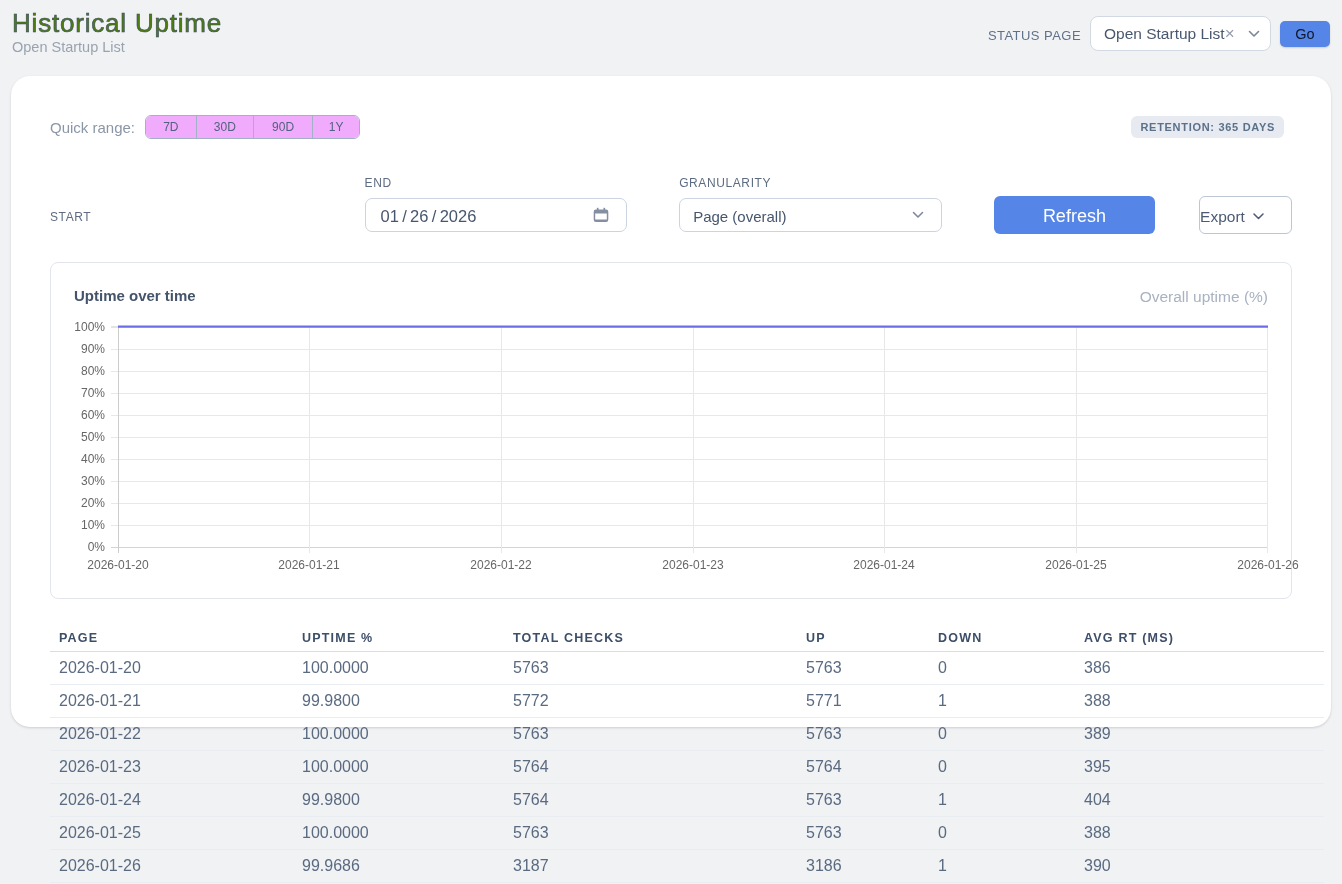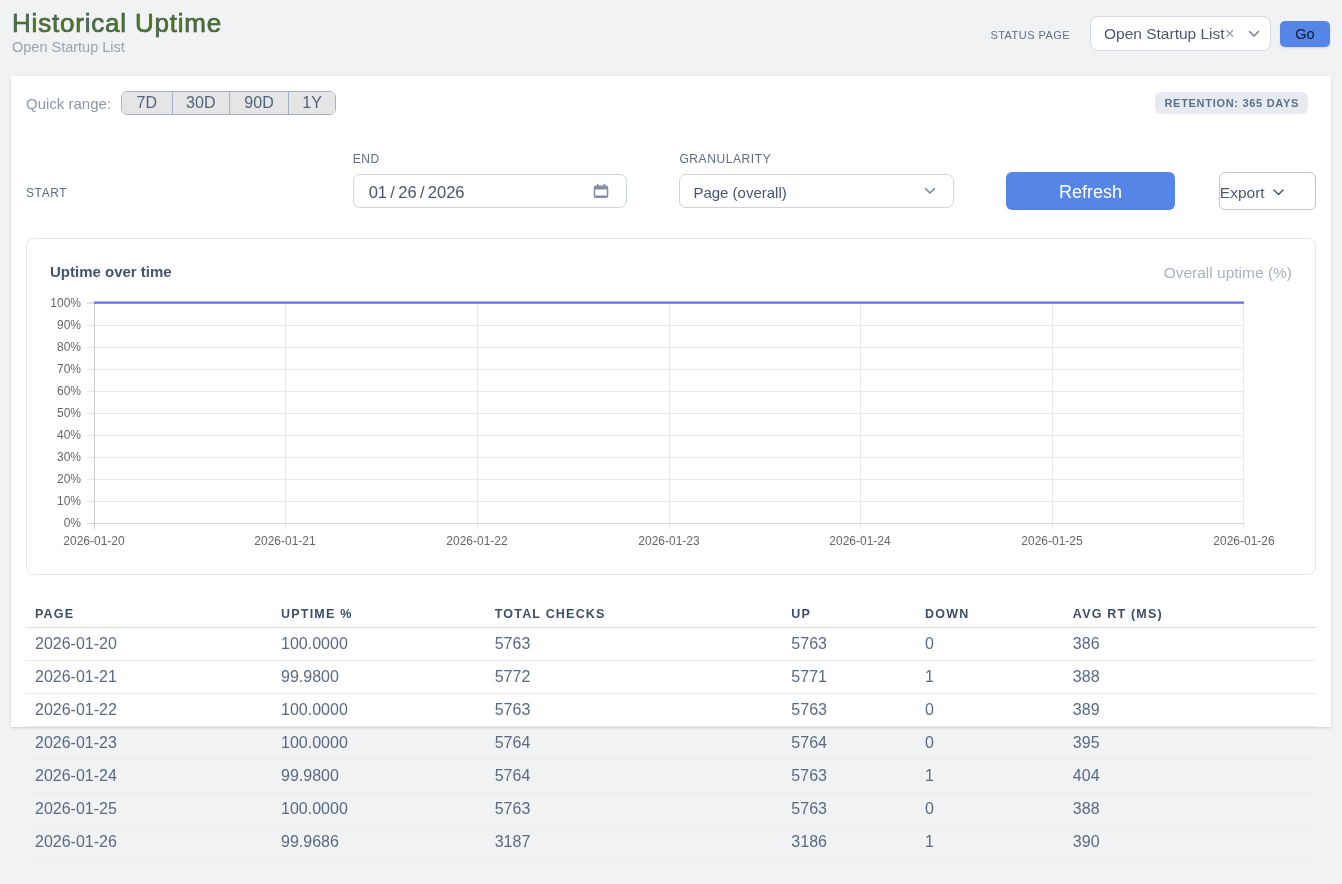--- a/index.html
+++ b/index.html
@@ -1,32 +1,32 @@
 <!DOCTYPE html>
 <html><head>
 <meta charset="utf-8">
 <style>
 * { box-sizing: border-box; margin: 0; padding: 0; }
 html,body { width:1342px; height:884px; background:#f1f2f4; font-family:"Liberation Sans", sans-serif; overflow:hidden; }
 .topbar { display:flex; justify-content:space-between; padding:11px 12px 0 12px; }
 h1 { font-size:26px; font-weight:normal; -webkit-text-stroke:0.6px #3c4b63; color:#4d7c0f; letter-spacing:0.8px; line-height:29px; position:relative; top:-2px; }
 .subtitle { font-size:14.5px; color:#99a3b0; margin-top:4px; position:relative; top:-5.5px; }
 .topright { display:flex; align-items:center; align-self:flex-start; margin-top:5px; height:35px; }
-.sp-label { font-size:11px; color:#61708a; letter-spacing:0.45px; margin-right:20px; position:relative; top:1.5px; }
+.sp-label { font-size:13px; color:#61708a; letter-spacing:0.45px; margin-right:9px; position:relative; top:1.5px; }
 .sp-select { width:181px; height:35px; background:#fff; border:1px solid #d3d9e2; border-radius:8px; display:flex; align-items:center; padding:0 10px 0 13px; margin-right:9px; }
 .sp-select .txt { font-size:15.5px; color:#49586f; white-space:nowrap; }
 .sp-select .x { font-size:17px; color:#949cac; margin-left:0; position:relative; top:0.5px; }
 .sp-select .chev { margin-left:auto; }
 .go-btn { width:50px; height:26px; background:#5585e6; border-radius:5px; color:#0f172a; font-size:14.5px; display:flex; align-items:center; justify-content:center; box-shadow:0 1px 2px rgba(0,0,0,.15); }
-.card { margin:16px 11px 0 11px; background:#fff; border-radius:0; box-shadow:0 1px 3px rgba(16,24,40,.10), 0 1px 2px rgba(16,24,40,.06); padding:15px; height:651px; }
+.card { margin:16px 11px 0 11px; background:#fff; border-radius:19px; box-shadow:0 1px 3px rgba(16,24,40,.10), 0 1px 2px rgba(16,24,40,.06); padding:39px; height:651px; }
 .row1 { display:flex; align-items:center; justify-content:space-between; }
 .qr { display:flex; align-items:center; }
 .qr-label { font-size:15px; color:#8b96a6; margin-right:10px; }
 .seg { display:flex; border:1px solid #a3b1c6; border-radius:6px; overflow:hidden; height:24px; }
-.seg button { background:#e5e5e5; border:none; border-left:1px solid #a3b1c6; font-family:inherit; font-size:16px; color:#53627c; padding:0; height:100%; }
+.seg button { background:#f0abfc; border:none; border-left:1px solid #a3b1c6; font-family:inherit; font-size:12px; color:#53627c; padding:0; height:100%; }
 .seg button:nth-child(1){width:49.5px} .seg button:nth-child(2){width:57.5px} .seg button:nth-child(3){width:59px} .seg button:nth-child(4){width:47px}
 .seg button:first-child { border-left:none; }
 .badge { background:#e7eaf0; border-radius:6px; font-size:11px; font-weight:bold; color:#5b7189; letter-spacing:0.7px; padding:5px 9px; line-height:12px; margin-right:8px; }
 .form-row { display:flex; margin-top:37px; align-items:flex-end;gap:35px; }
 .field { width:306px; margin-right:17px; }
 .field label { display:block; font-size:12px; color:#5d6c82; letter-spacing:0.6px; margin-bottom:8px; }
 .input { height:34px; border:1px solid #ccd4e0; border-radius:7px; display:flex; align-items:center; padding:0 17px 0 15px; background:#fff; }
 .input .val { font-size:16.5px; color:#46566e; position:relative; top:1px; }
 .input .icon { margin-left:auto; }
 .refresh-btn { margin-bottom:-2px; width:188px; height:38px; background:#5585e6; border:none; border-radius:6px; color:#fff; font-size:18px; font-family:inherit; margin-right:9px; padding-top:2px; }

